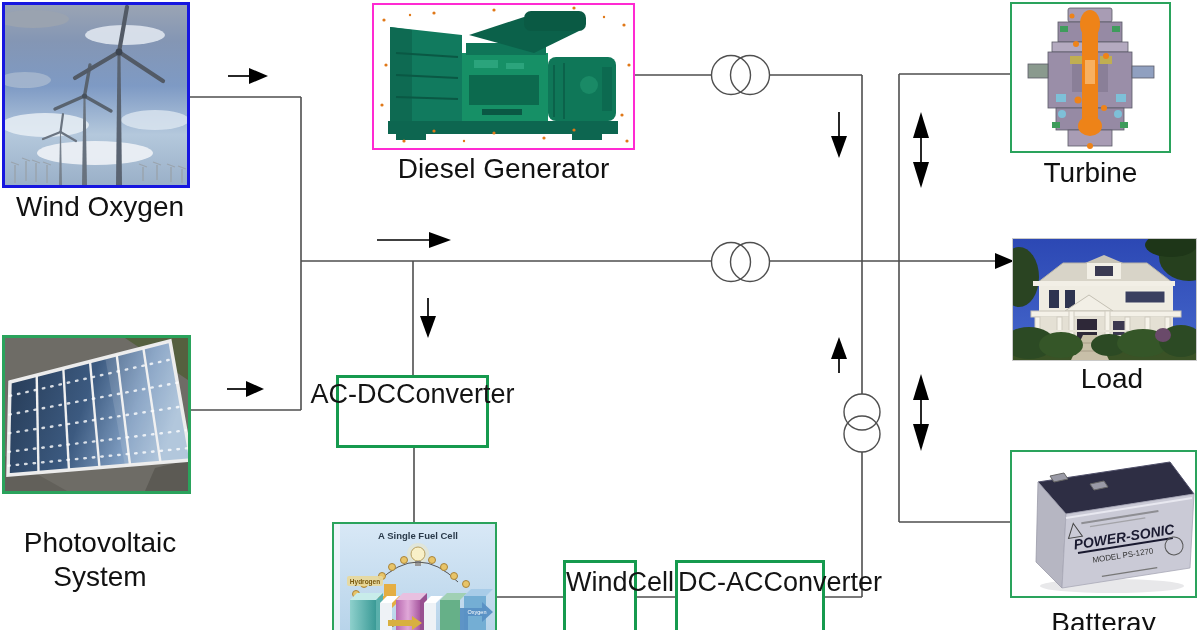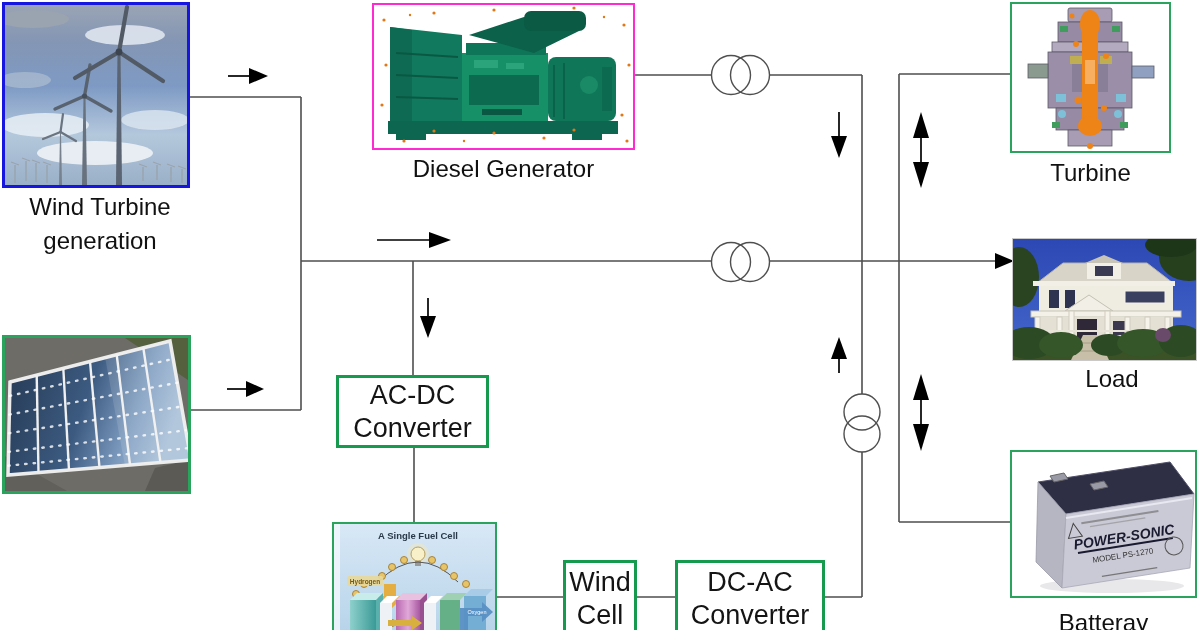--- a/index.html
+++ b/index.html
@@ -13,32 +13,32 @@
   .ahead{fill:var(--arrow);stroke:none}
   .photo{position:absolute;margin:0;line-height:0;background:#fff}
   .photo svg{display:block}
   .wind{left:2px;top:2px;border:3px solid var(--wind-border)}
   .pv{left:2px;top:335px;border:3px solid var(--image-green-border)}
   .diesel{left:372px;top:3px;border:2px solid var(--diesel-border)}
   .fly{left:1010px;top:2px;border:2px solid var(--image-green-border)}
   .loadimg{left:1012px;top:238px;border:1px solid var(--load-border)}
   .batt{left:1010px;top:450px;border:2px solid var(--image-green-border)}
   .fuel{left:332px;top:522px;border:2px solid var(--image-green-border)}
-  .nodelabel{position:absolute;text-align:center;font-size:24px;line-height:34px;
+  .nodelabel{position:absolute;text-align:center;font-size:28px;line-height:34px;
              color:var(--label-color)}
   .nodelabel span{display:block;white-space:nowrap}
   .lwind{left:0;top:190px;width:200px}
   .lpv{left:0;top:526px;width:200px}
   .ldiesel{left:372px;top:152px;width:263px}
   .lfly{left:1010px;top:156px;width:161px}
   .lload{left:1012px;top:362px;width:200px}
   .lbatt{left:1010px;top:606px;width:187px}
   .gbox{position:absolute;background:#fff;border:3px solid var(--box-green-border);
         box-sizing:border-box;text-align:center;font-size:27px;line-height:33px;color:#141414;
-        display:flex;flex-direction:column;justify-content:center}
+        display:flex;flex-direction:row;justify-content:center}
   .gbox span{display:block;white-space:nowrap}
   .acdc{left:336px;top:375px;width:153px;height:73px}
   .fcbox{left:563px;top:560px;width:74px;height:86px;justify-content:flex-start;padding-top:3px}
   .dcac{left:675px;top:560px;width:150px;height:86px;justify-content:flex-start;padding-top:3px}
 </style>
 </head>
 <body>
 
 <div class="canvas">
 
@@ -162,22 +162,21 @@
         <g stroke="#525a66" stroke-width="4.2" stroke-linecap="round">
           <line x1="114" y1="47" x2="122" y2="2"></line>
             <line x1="114" y1="47" x2="70" y2="73"></line>
           <line x1="114" y1="47" x2="158" y2="76"></line>
         </g>
         <circle cx="114" cy="47" r="3.4" fill="#3c4450"></circle>
       </g>
     </svg>
   </figure>
   <div class="nodelabel lwind">
-    <span>Wind Turbine</span>
-    <span>generation</span>
+    <span>Wind Oxygen</span>
   </div>
 
   <figure class="photo pv">
     <svg width="183" height="153" viewBox="0 0 183 153">
       <defs>
         <linearGradient id="pvg" x1="0" y1="0" x2="1" y2=".25">
           <stop offset="0" stop-color="#243852"></stop>
             <stop offset=".5" stop-color="#3c5a80"></stop>
           <stop offset=".78" stop-color="#7e9cc0"></stop>
             <stop offset="1" stop-color="#a8c0d8"></stop>
@@ -200,20 +199,24 @@
           <line x1="4.7" y1="57.9" x2="168.2" y2="20.9"></line>
           <line x1="4.3" y1="76.6" x2="172.4" y2="44.7"></line>
           <line x1="3.9" y1="95.2" x2="176.6" y2="68.5"></line>
           <line x1="3.5" y1="113.8" x2="180.8" y2="92.3"></line>
           <line x1="3.2" y1="127.7" x2="183.9" y2="110.1"></line>
         </g>
         <polygon points="100,19 165,3 186,122 120,128" fill="#ffffff" opacity=".12"></polygon>
       </g>
     </svg>
   </figure>
+  <div class="nodelabel lpv">
+    <span>Photovoltaic</span>
+    <span>System</span>
+  </div>
 
   <figure class="photo diesel">
     <svg width="259" height="143" viewBox="0 0 259 143">
       <rect width="259" height="143" fill="#ffffff"></rect>
       <g>
         <rect x="14" y="116" width="230" height="13" fill="#0d6650"></rect>
         <rect x="22" y="129" width="30" height="6" fill="#0d6650"></rect>
         <rect x="198" y="129" width="30" height="6" fill="#0d6650"></rect>
         <polygon points="16,22 88,30 88,116 16,116" fill="#117a5e"></polygon>
         <polygon points="16,22 38,25 38,116 16,116" fill="#0e6a52"></polygon>

